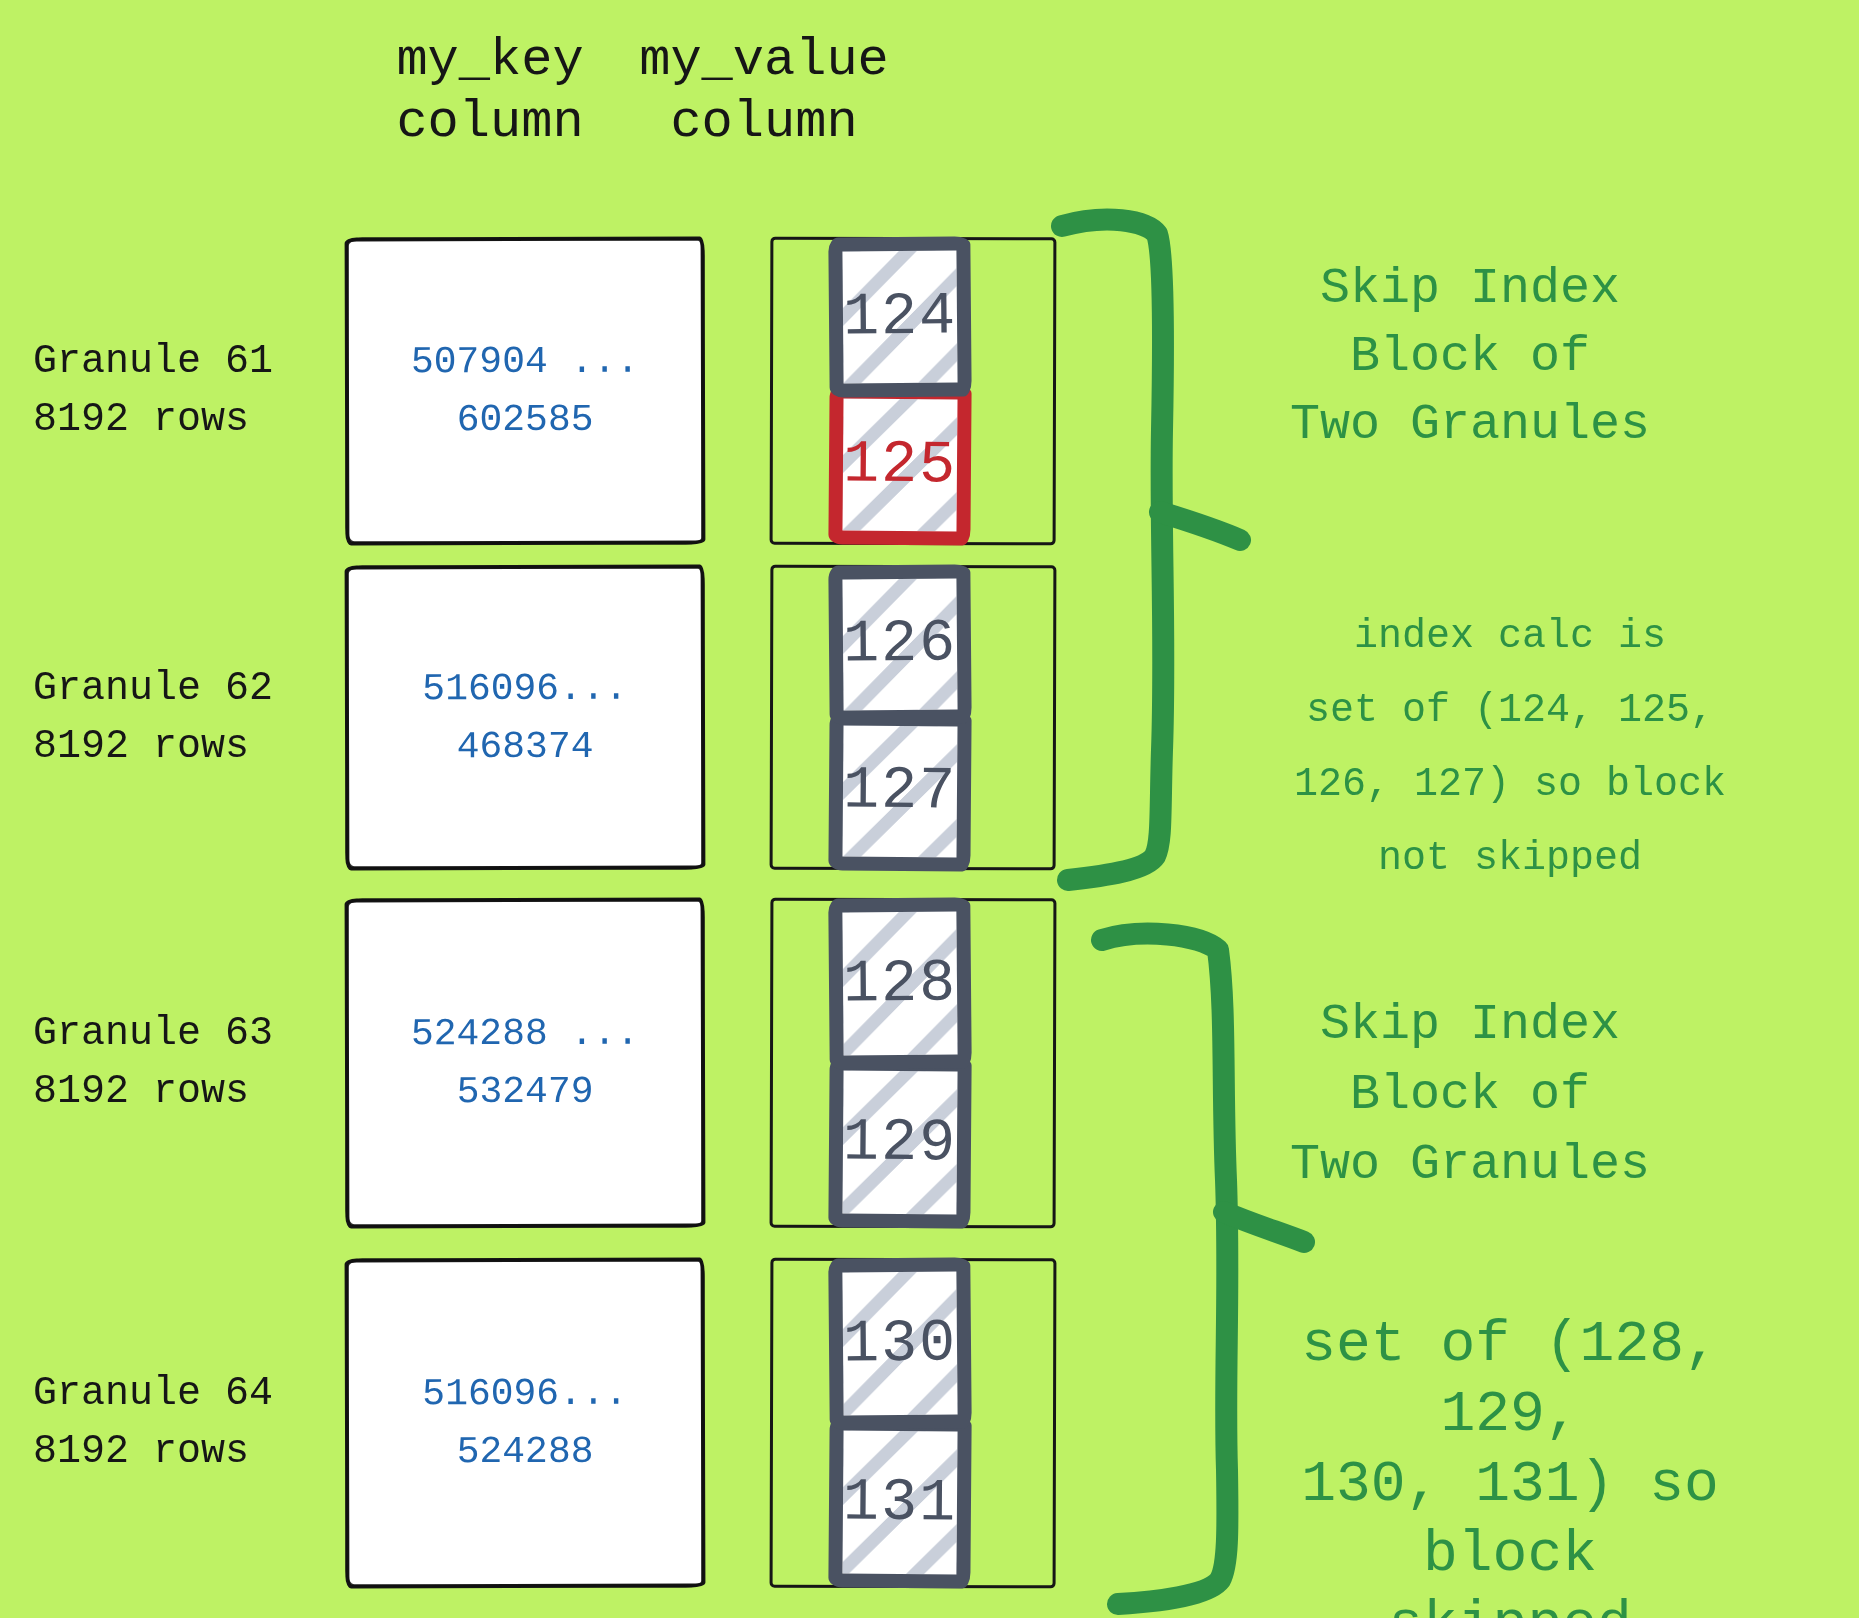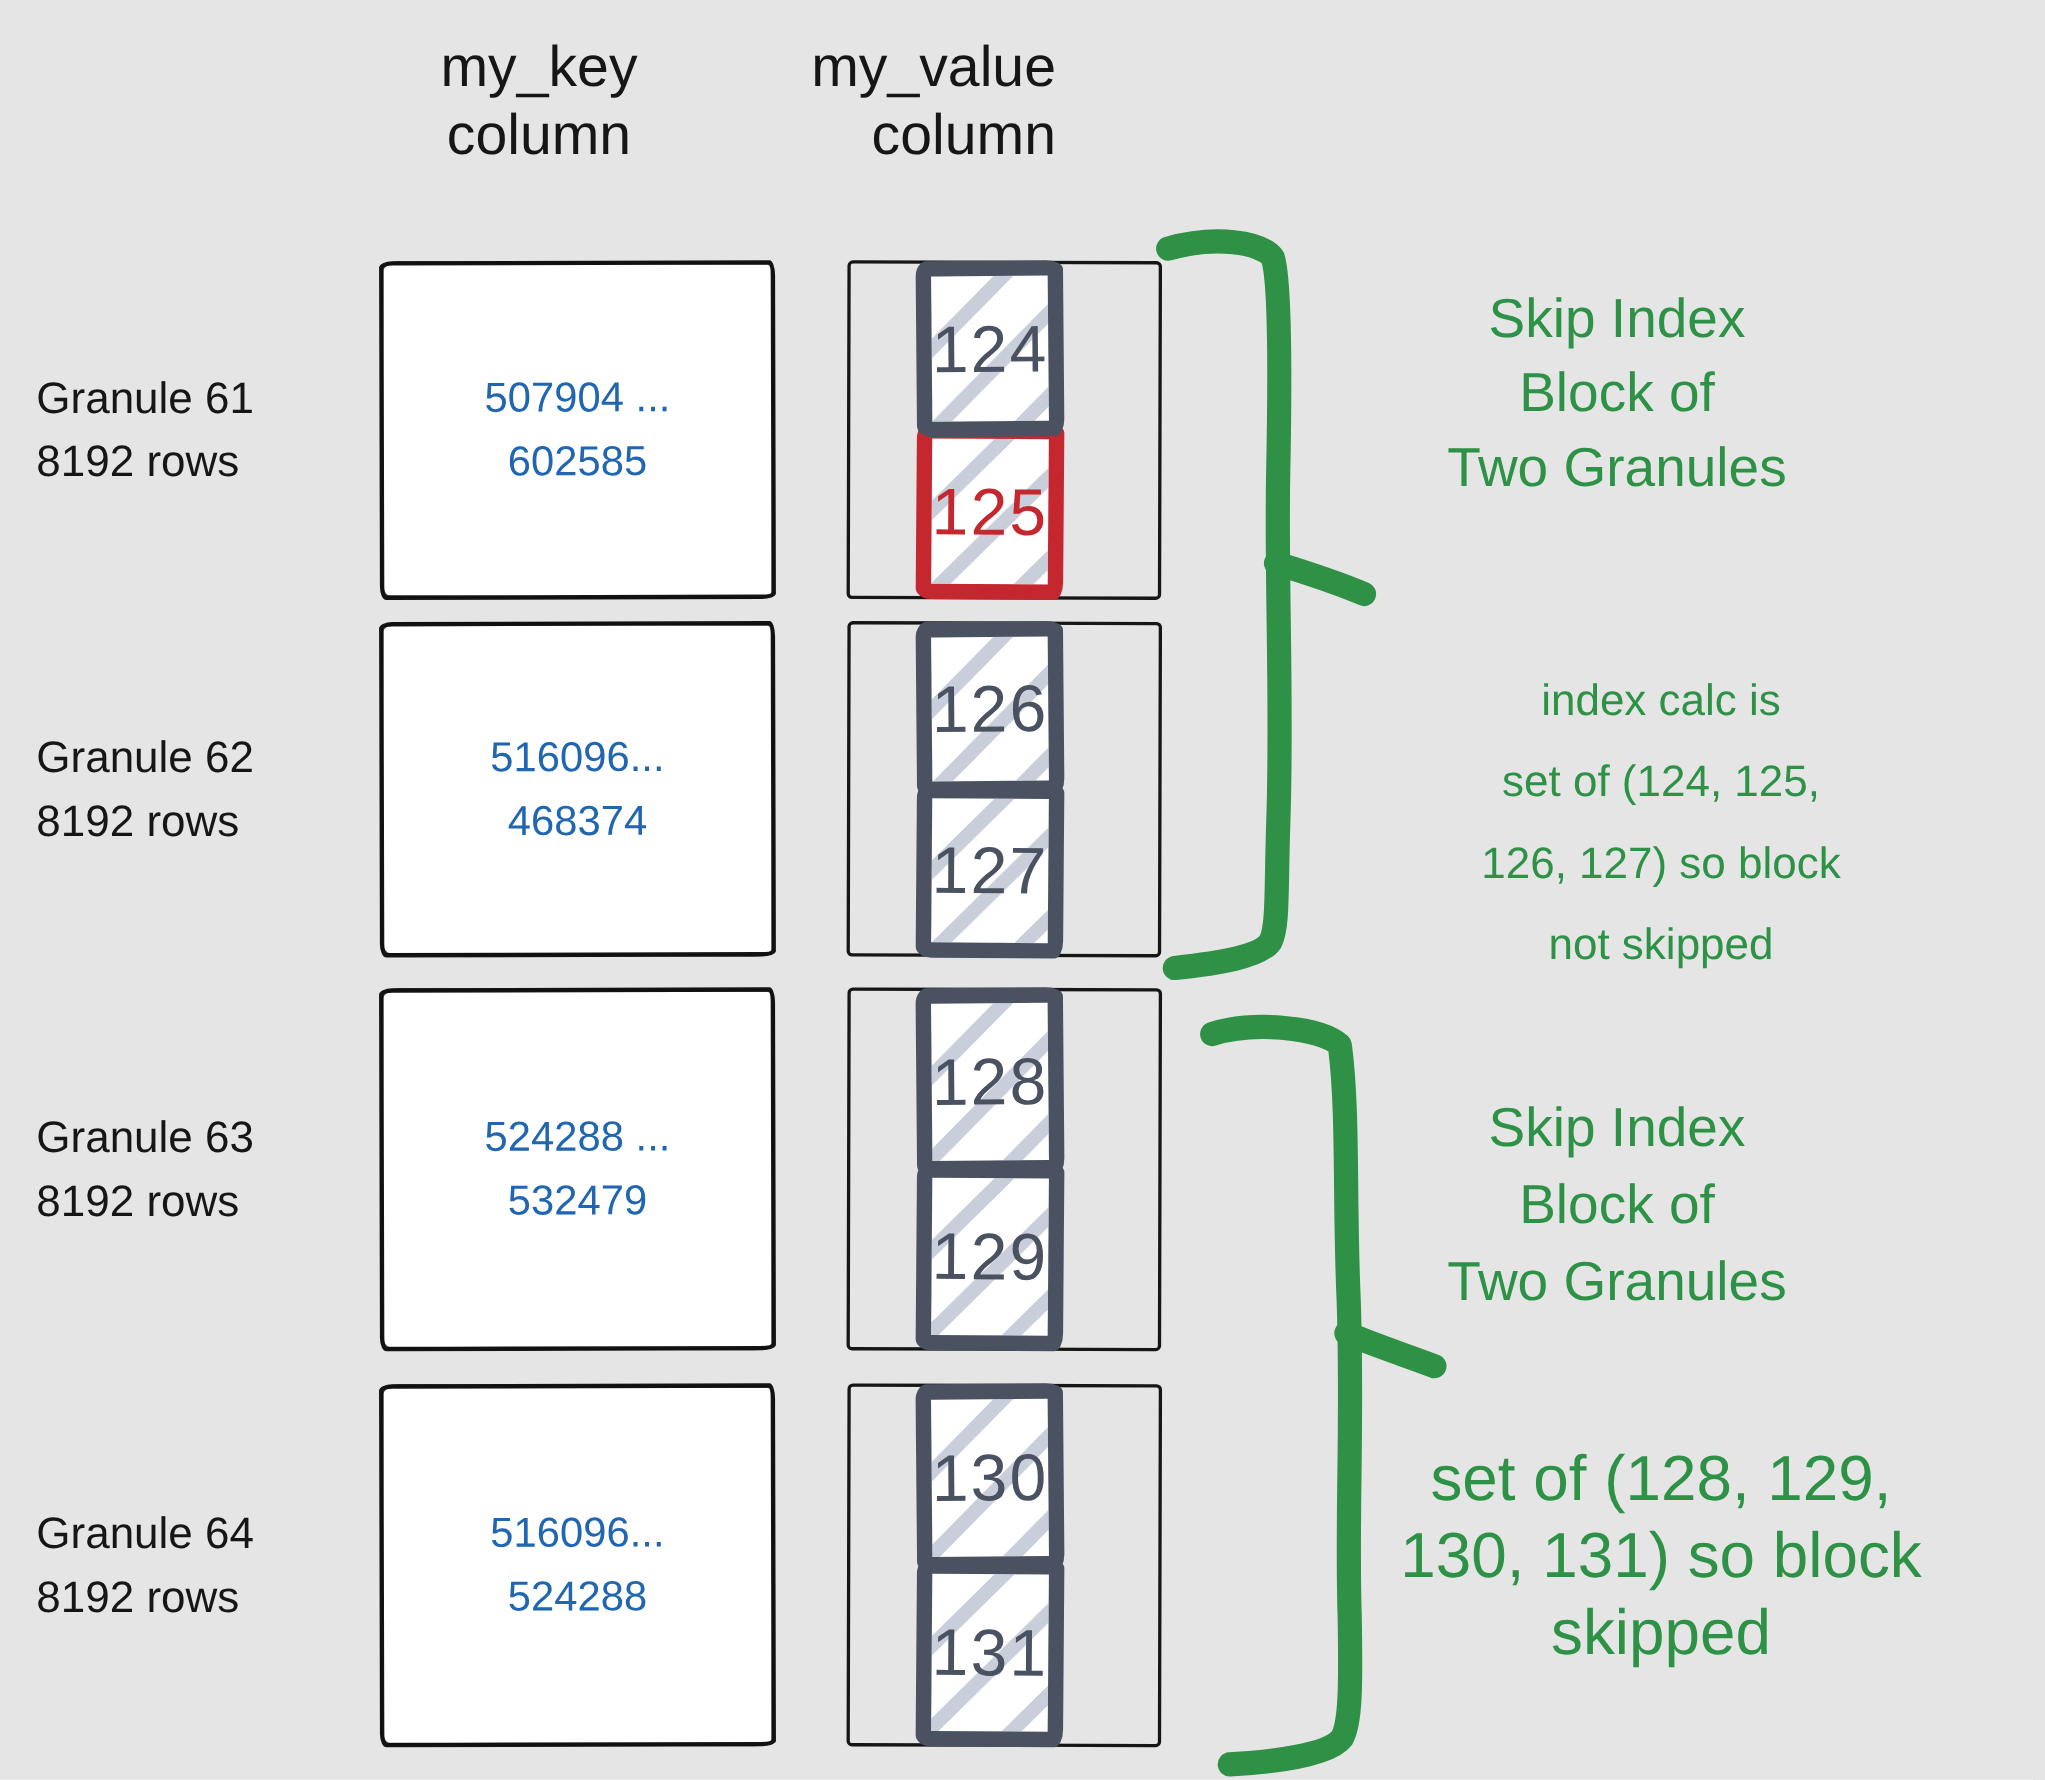--- a/index.html
+++ b/index.html
@@ -1,24 +1,24 @@
 <!DOCTYPE html>
 <html><head>
 <meta charset="utf-8">
 <style>
   html,body{margin:0;padding:0;background:#ffffff;}
   .canvas{
-    position:relative;width:1859px;height:1618px;background:#e5e5e5;
-    font-family:Liberation Sans, sans-serif;overflow:hidden;
+    position:relative;width:1859px;height:1618px;background:#bef264;
+    font-family:Liberation Mono, monospace;overflow:hidden;
   }
 
   
   .hdr{position:absolute;text-align:center;font-size:52px;line-height:62px;color:#161616;}
   .hdr-key{left:330px;top:30px;width:320px;}
-  .hdr-value{left:640px;top:30px;width:320px;text-align:right;}
+  .hdr-value{left:604px;top:30px;width:320px;}
 
   
   .r0{top:237px;height:308px;}
   .r1{top:565px;height:305px;}
   .r2{top:898px;height:330px;}
   .r3{top:1258px;height:330px;}
 
   
   .glabel{
     position:absolute;left:33px;width:300px;

